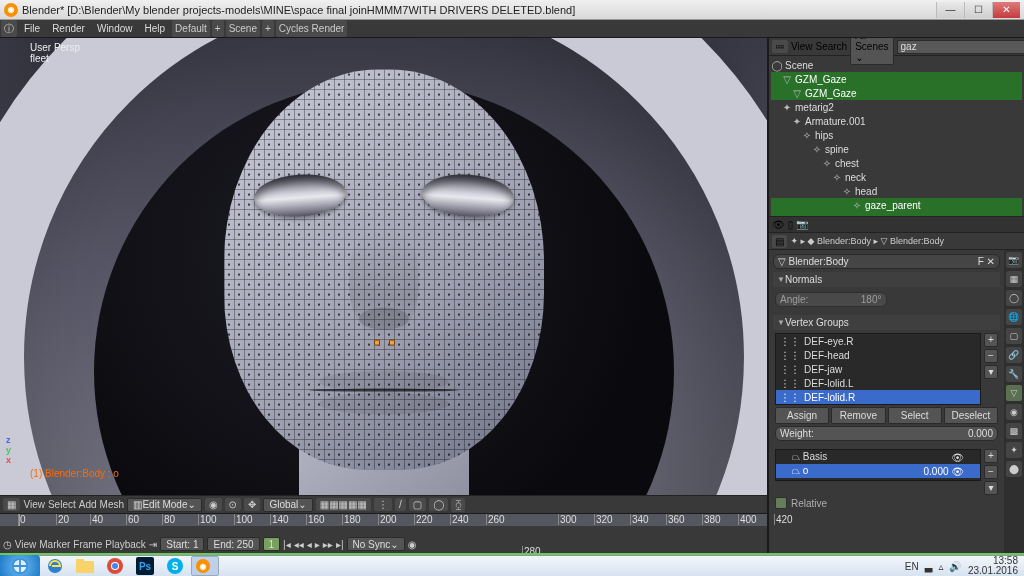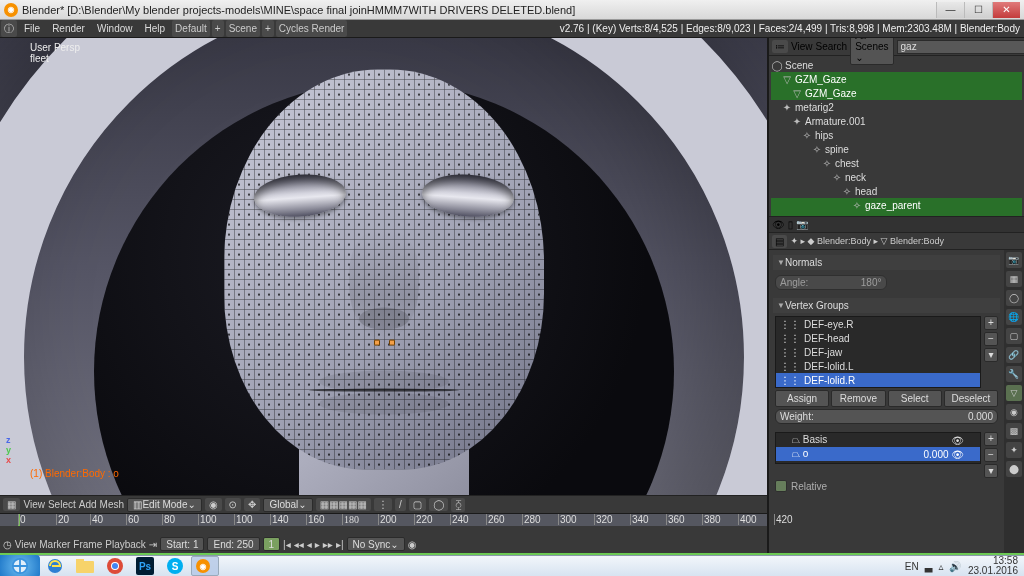--- a/index.html
+++ b/index.html
@@ -116,21 +116,20 @@
           <span>Default</span>
         </span>
       <span class="ctrl icon-pill">+</span>
       <span class="ctrl icon-pill">
           <span>Scene</span>
         </span>
       <span class="ctrl icon-pill">+</span>
       <span class="ctrl icon-pill">
           <span>Cycles Render</span>
         </span>
-      <span class="ctrl" style="margin-left:auto;color:#eee">v2.76 | (Key) Verts:8/4,525 | Edges:8/9,023 | Faces:2/4,499 | Tris:8,998 | Mem:2303.48M | Blender:Body</span>
     </div>
 
     <div class="main-area">
 
       <div class="viewport-col">
         <div class="viewport">
 
           <div class="helmet"></div>
           <div class="helmet-inner"></div>
           <div class="face-wrap">
@@ -187,26 +186,26 @@
             <div class="tl-marker"></div>
           <span style="left: 18px;">0</span>
               <span style="left: 56px;">20</span>
               <span style="left: 90px;">40</span>
               <span style="left: 126px;">60</span>
               <span style="left: 162px;">80</span>
               <span style="left: 198px;">100</span>
               <span style="left: 234px;">100</span>
               <span style="left: 270px;">140</span>
               <span style="left: 306px;">160</span>
-              <span style="left: 342px; font-family: Liberation Serif, serif;">180</span>
+              <span style="left: 342px;">180</span>
               <span style="left: 378px;">200</span>
               <span style="left: 414px;">220</span>
               <span style="left: 450px;">240</span>
               <span style="left: 486px;">260</span>
-              <span style="left: 522px;">280</span>
+              <span style="left: 522px; margin-top: 32px;">280</span>
               <span style="left: 558px;">300</span>
               <span style="left: 594px;">320</span>
               <span style="left: 630px;">340</span>
               <span style="left: 666px;">360</span>
               <span style="left: 702px;">380</span>
               <span style="left: 738px;">400</span>
               <span style="left: 774px;">420</span>
             </div>
         </div>
 
@@ -311,20 +310,24 @@
           <span>▯</span>
           <span>📷</span>
         </div>
 
         <div class="prop-hdr">
           <span style="background:#4a4a4a;padding:1px 3px;border-radius:2px">▤</span>
           <span style="flex:1;color:#ccc;font-size:9px">✦ ▸ ◆ Blender:Body ▸ ▽ Blender:Body</span>
         </div>
         <div class="prop-body">
           <div class="prop-panels">
+            <div class="numfield dark">
+              <span>▽ <span>Blender:Body</span></span>
+                <span>F ✕</span>
+            </div>
 
             <div class="panel-h">Normals</div>
             <div class="panel-body">
               <div class="numfield" style="width:50%;opacity:.6">
                   <span>Angle:</span>
                   <span>180°</span>
                 </div>
             </div>
 
 

